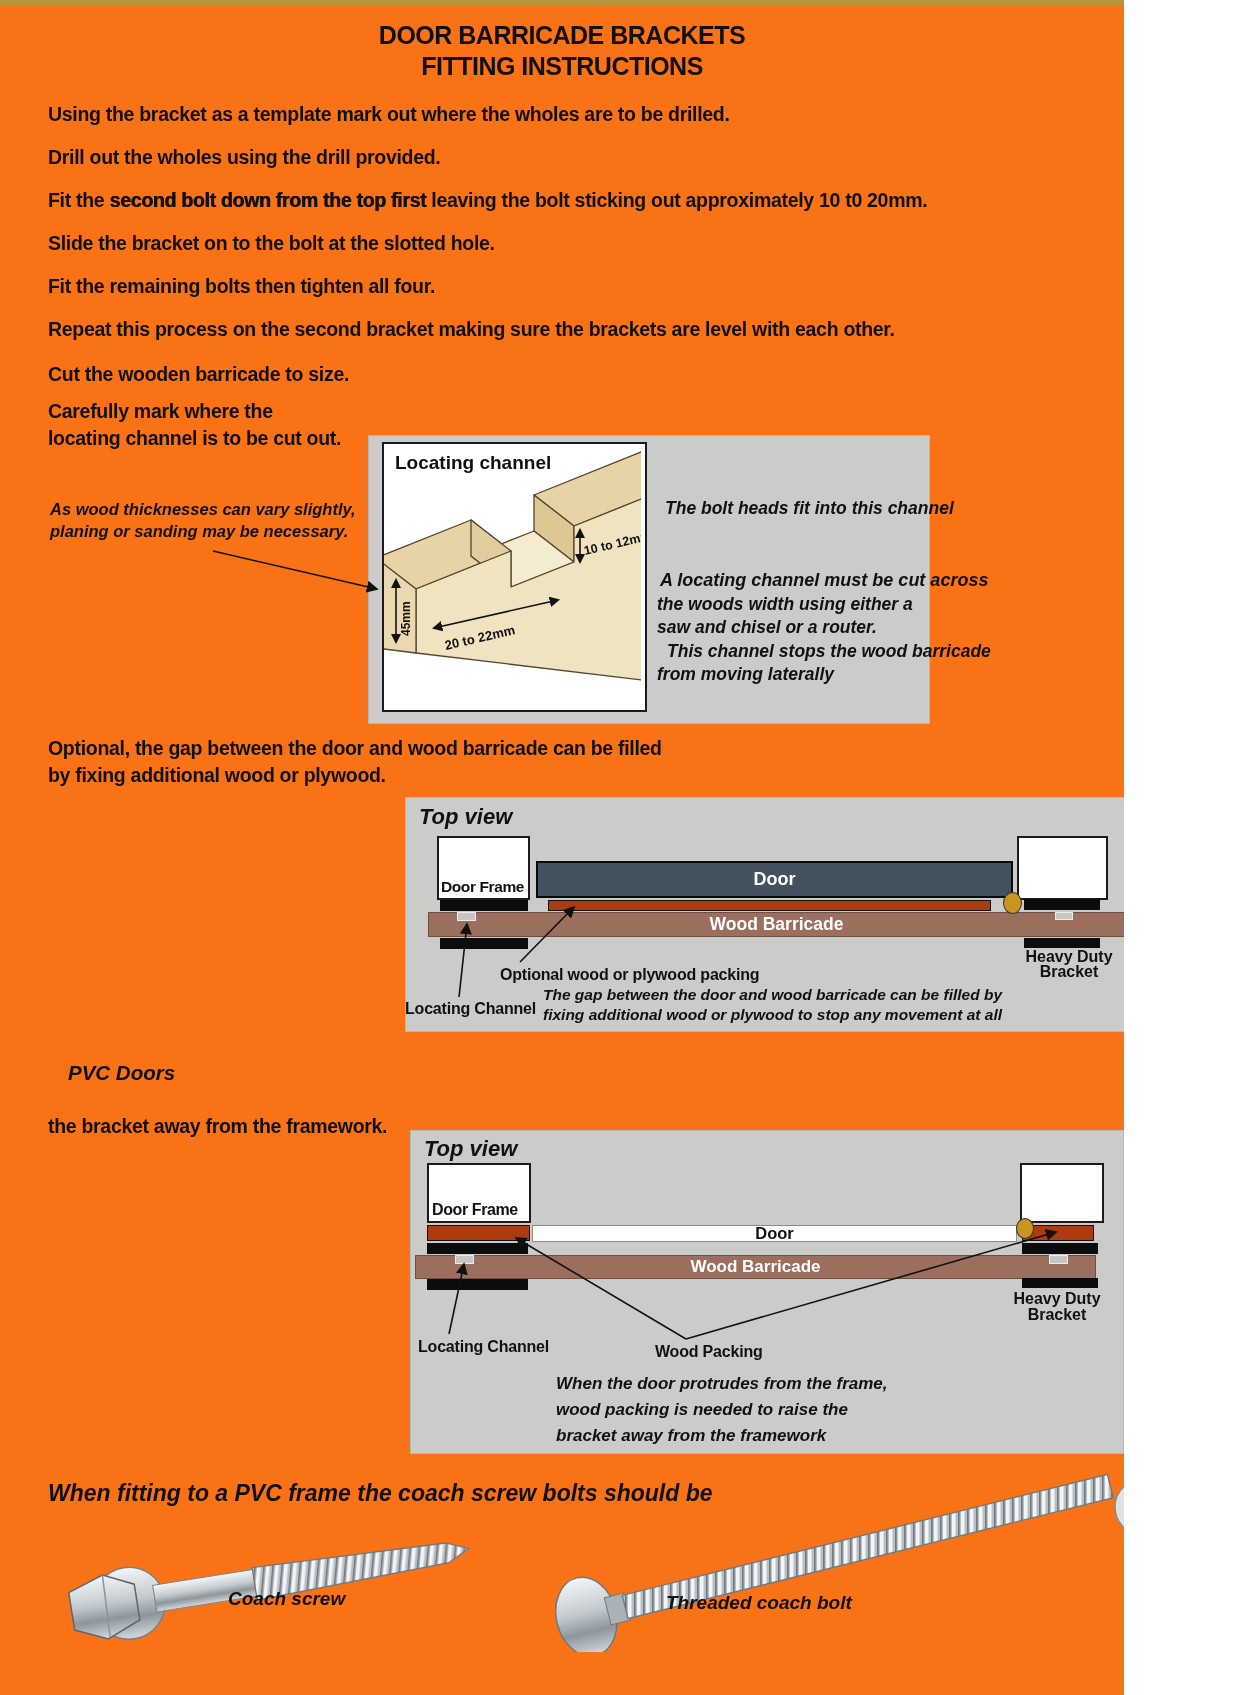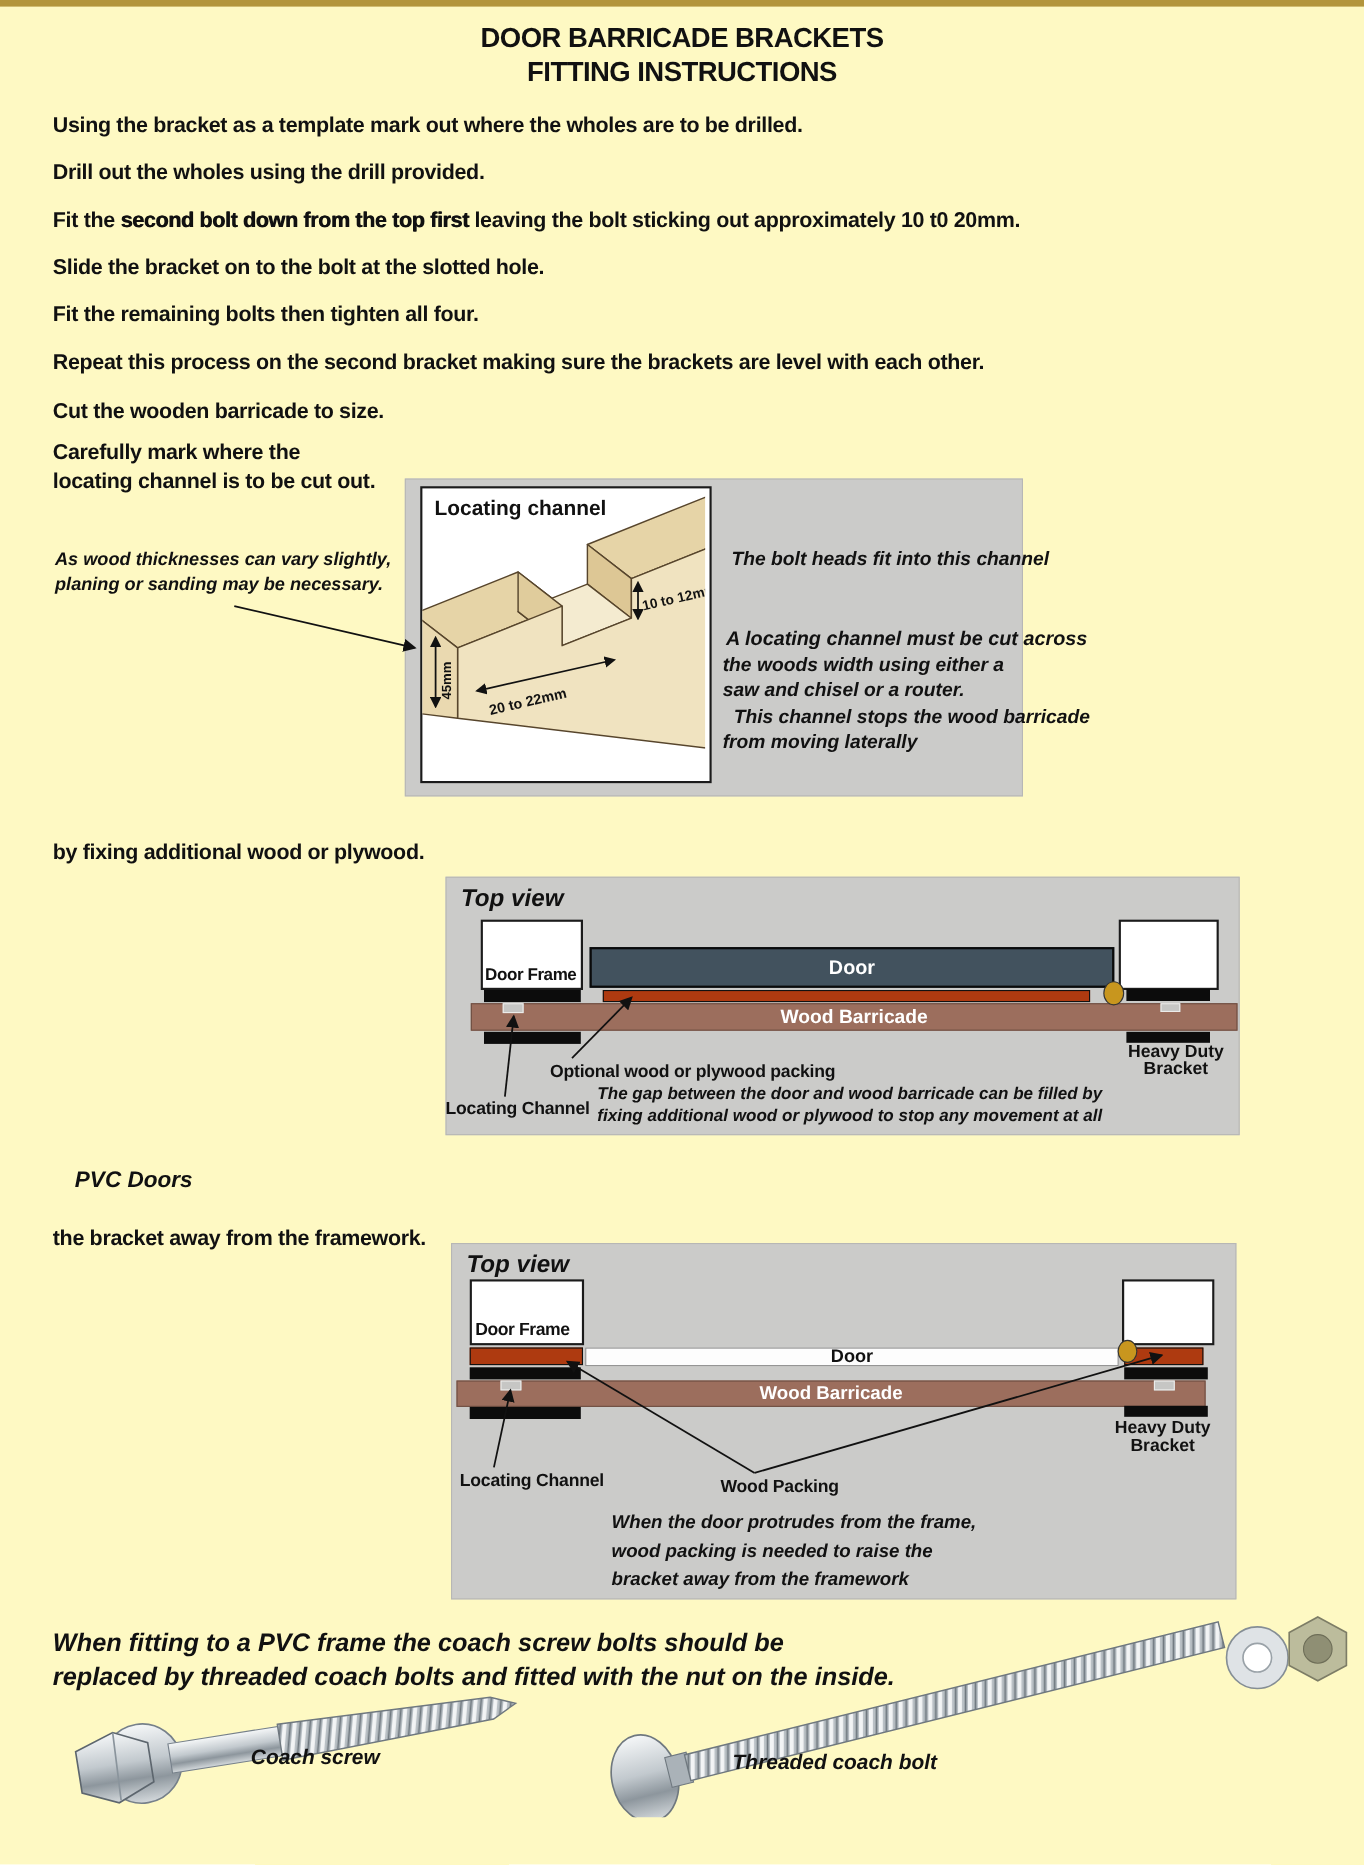--- a/index.html
+++ b/index.html
@@ -1,16 +1,16 @@
 <!DOCTYPE html>
 <html><head>
 <meta charset="utf-8">
 <style>
   html,body{margin:0;padding:0;background:#fff;}
-  #page{position:relative;width:1240px;height:1695px;background:#fef9c3;overflow:hidden;
+  #page{position:relative;width:1124px;height:1695px;background:#f97316;overflow:hidden;
         font-family:"Liberation Sans",sans-serif;color:#111;}
   .abs{position:absolute;}
   .t{font-weight:bold;font-size:19.5px;letter-spacing:-0.3px;white-space:nowrap;}
   .xb{text-shadow:0.6px 0 0 currentColor;}
   .ti{font-weight:bold;font-style:italic;white-space:nowrap;}
   .title{width:100%;text-align:center;font-weight:bold;font-size:25px;line-height:31px;letter-spacing:-0.5px;}
   .panel{background:#cbcbc9;border:1px solid #b7b7b5;}
   .frame{background:#ffffff;border:2px solid #1b1b1b;}
   .blackbar{background:#0c0c0c;}
   .notch{background:#c6c6c4;border:1px solid #ececea;}
@@ -76,20 +76,21 @@
     </svg>
     <div class="abs" style="left:11px;top:8px;font-weight:bold;font-size:19px;">Locating channel</div>
   </div>
   <div class="abs ti" style="left:665px;top:498px;font-size:17.5px;">The bolt heads fit into this channel</div>
   <div class="abs ti" style="left:660px;top:570px;font-size:18px;">A locating channel must be cut across</div>
   <div class="abs ti" style="left:657px;top:594px;font-size:17.5px;">the woods width using either a</div>
   <div class="abs ti" style="left:657px;top:617px;font-size:17.5px;">saw and chisel or a router.</div>
   <div class="abs ti" style="left:657px;top:641px;font-size:17.5px;margin-left:10px;">This channel stops the wood barricade</div>
   <div class="abs ti" style="left:657px;top:664px;font-size:17.5px;">from moving laterally</div>
 
+  <div class="abs t" style="left:48px;top:737px;">Optional, the gap between the door and wood barricade can be filled</div>
   <div class="abs t" style="left:48px;top:764px;">by fixing additional wood or plywood.</div>
 
   <div class="abs panel" style="left:405px;top:797px;width:720px;height:233px;"></div>
   <div class="abs ti" style="left:419px;top:804px;font-size:22px;">Top view</div>
   <div class="abs frame" style="left:437px;top:836px;width:89px;height:60px;">
     <div class="abs" style="left:2px;bottom:2px;font-weight:bold;font-size:15.5px;letter-spacing:-0.4px;white-space:nowrap;">Door Frame</div>
   </div>
   <div class="abs frame" style="left:1017px;top:836px;width:87px;height:60px;"></div>
   <div class="abs doorA" style="left:536px;top:861px;width:473px;height:33px;font-size:18px;line-height:33px;"><span>Door</span></div>
   <div class="abs blackbar" style="left:440px;top:900px;width:88px;height:11px;"></div>
@@ -134,21 +135,20 @@
     <div>Heavy Duty</div>
     <div>Bracket</div>
   </div>
   <div class="abs lbl" style="left:418px;top:1338px;">Locating Channel</div>
   <div class="abs lbl" style="left:655px;top:1343px;">Wood Packing</div>
   <div class="abs ti" style="left:556px;top:1374px;font-size:17px;">When the door protrudes from the frame,</div>
   <div class="abs ti" style="left:556px;top:1400px;font-size:17px;">wood packing is needed to raise the</div>
   <div class="abs ti" style="left:556px;top:1426px;font-size:17px;">bracket away from the framework</div>
 
   <div class="abs ti" style="left:48px;top:1480px;font-size:23px;">When fitting to a PVC frame the coach screw bolts should be</div>
-  <div class="abs ti" style="left:48px;top:1511px;font-size:23px;">replaced by threaded coach bolts and fitted with the nut on the inside.</div>
 
   <svg class="abs" style="left:52px;top:1540px;" width="430" height="120" viewBox="0 0 430 120">
     <defs>
       <linearGradient id="silver" x1="0" y1="0" x2="0" y2="1">
         <stop offset="0" stop-color="#f5f7f8"></stop>
           <stop offset="0.45" stop-color="#c2c9ce"></stop>
         <stop offset="0.7" stop-color="#8d969d"></stop>
           <stop offset="1" stop-color="#d5dadd"></stop>
       </linearGradient>
       <pattern id="thr" width="9" height="30" patternUnits="userSpaceOnUse" patternTransform="rotate(14)">

